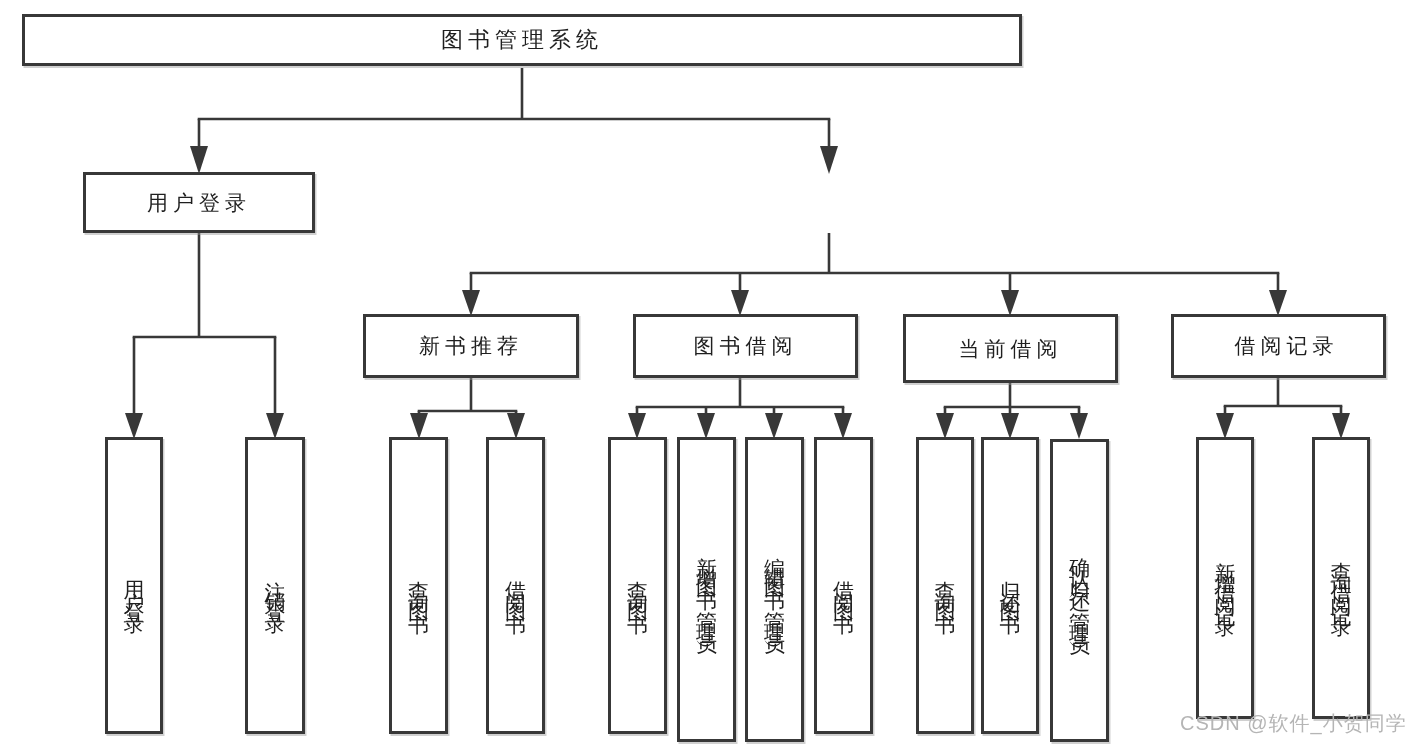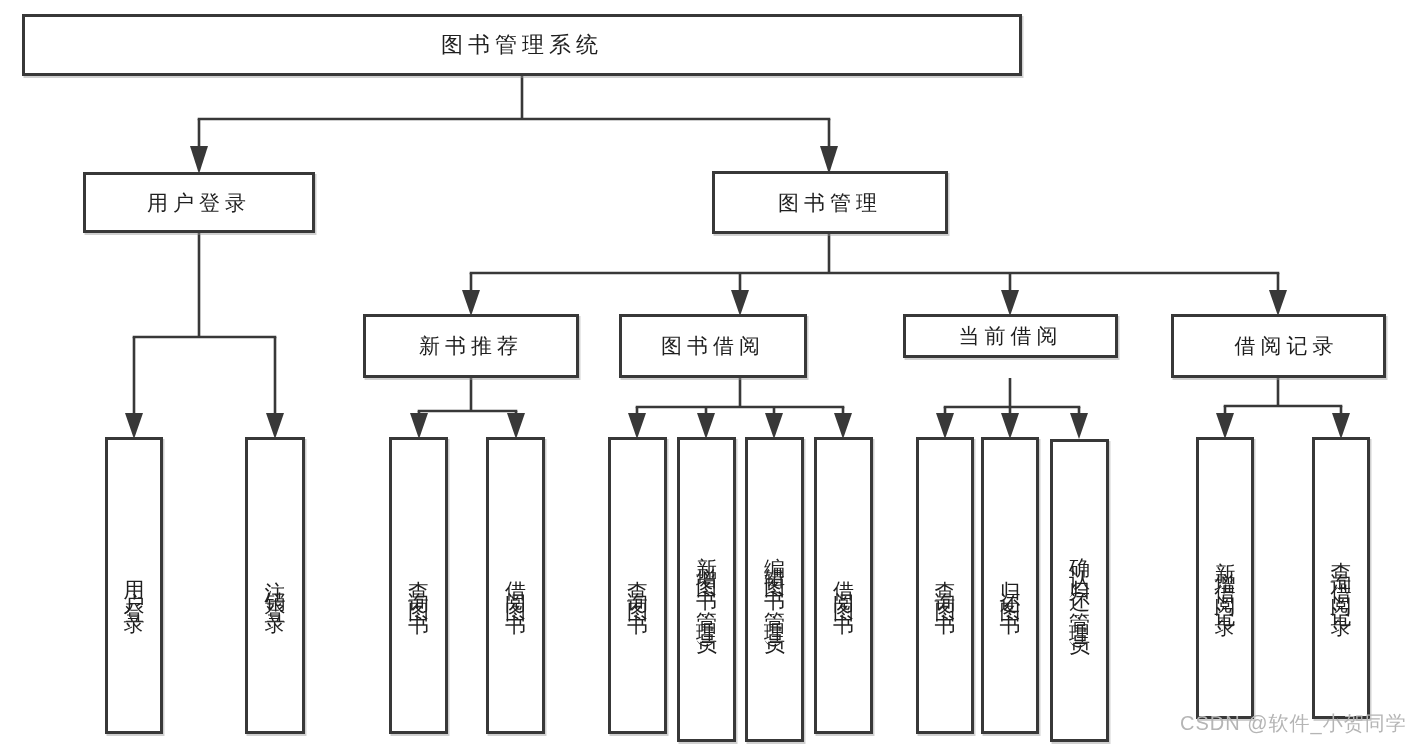--- a/index.html
+++ b/index.html
@@ -123,28 +123,27 @@
       <polygon points="765,413 783,413 774,439"></polygon>
       <polygon points="834,413 852,413 843,439"></polygon>
       <polygon points="936,413 954,413 945,439"></polygon>
       <polygon points="1001,413 1019,413 1010,439"></polygon>
       <polygon points="1070,413 1088,413 1079,439"></polygon>
       <polygon points="1216,413 1234,413 1225,439"></polygon>
       <polygon points="1332,413 1350,413 1341,439"></polygon>
     </g>
   </svg>
 
-  <div class="node root-node" style="left:22px; top:14px; width:1000px; height:62px;">图书管理系统</div>
+  <div class="node root-node" style="left:22px; top:14px; width:1000px; height:52px;">图书管理系统</div>
 
   <div class="node" style="left:83px; top:172px; width:232px; height:61px;">用户登录</div>
-  <div class="node" style="left:712px; top:171px; width:236px; height:63px;">图书管理</div>
 
   <div class="node" style="left:363px; top:314px; width:216px; height:64px;">新书推荐</div>
-  <div class="node" style="left:619px; top:314px; width:188px; height:64px;">图书借阅</div>
-  <div class="node" style="left:903px; top:314px; width:215px; height:44px;">当前借阅</div>
+  <div class="node" style="left:633px; top:314px; width:225px; height:64px;">图书借阅</div>
+  <div class="node" style="left:903px; top:314px; width:215px; height:69px;">当前借阅</div>
   <div class="node" style="left:1171px; top:314px; width:215px; height:64px;padding-left:16px;">借阅记录</div>
 
   <div class="node vnode" style="left:105px; top:437px; width:58px; height:297px;">用户登录</div>
   <div class="node vnode" style="left:245px; top:437px; width:60px; height:297px;">注销登录</div>
 
   <div class="node vnode" style="left:389px; top:437px; width:59px; height:297px;">查询图书</div>
   <div class="node vnode" style="left:486px; top:437px; width:59px; height:297px;">借阅图书</div>
 
   <div class="node vnode" style="left:608px; top:437px; width:59px; height:297px;">查询图书</div>
   <div class="node vnode" style="left:677px; top:437px; width:59px; height:305px;">新增图书（管理员）</div>

